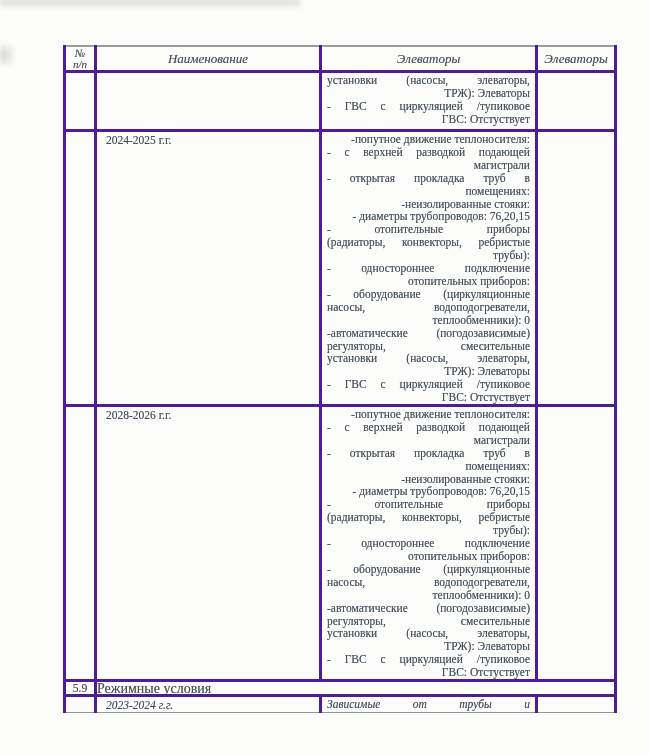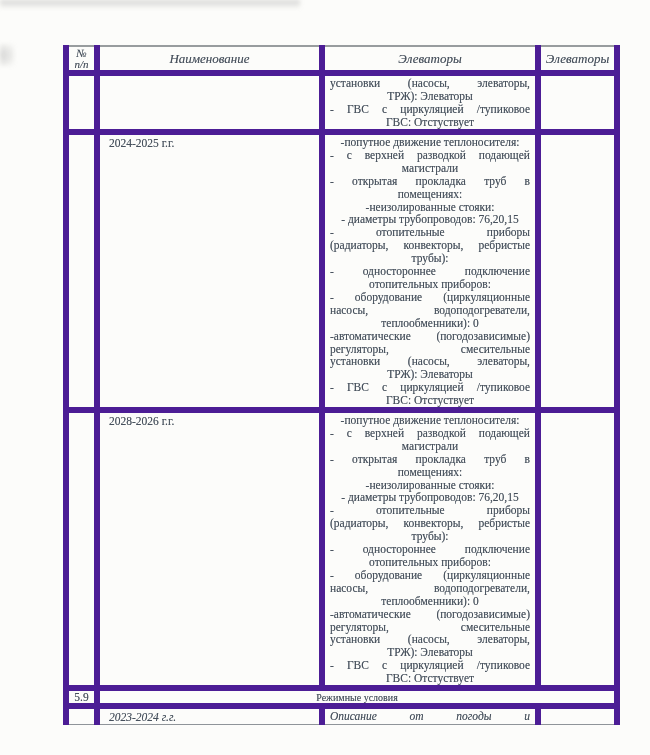--- a/index.html
+++ b/index.html
@@ -28,21 +28,21 @@
     pointer-events:none;
   }
   table.doc-table {
     position:absolute; left:63px; top:45px;
     width:551px;
     border-collapse:collapse;
     table-layout:fixed;
     text-shadow:0 0 0.6px rgba(70,80,92,0.55);
   }
   .doc-table th, .doc-table td {
-    border:6px solid #4c1d95;
+    border:3px solid #4c1d95;
     vertical-align:top;
     overflow:hidden;
     padding:0;
   }
   .doc-table thead th {
     border-top:2px solid #989c9e;
     height:23px;
     font-weight:normal;
     font-style:italic;
     font-size:13px;
@@ -63,32 +63,32 @@
     font-size:11.5px;
     line-height:13px;
     padding:2px 2px 0 9px;
   }
   td.desc-cell {
     font-size:11.5px;
     padding:1px 5px 0 5px;
   }
   td.desc-cell .line {
     line-height:12.9px;
-    text-align:center;
+    text-align:right;
     white-space:nowrap;
   }
   td.desc-cell .line.stretch {
     white-space:normal;
     text-align:justify;
     text-align-last:justify;
   }
   td.note-cell { }
   td.section-cell {
-    text-align:center;
-    font-size:10px;
+    text-align:left;
+    font-size:14px;
     line-height:11px;
     padding-top:0px;
     vertical-align:middle;
   }
   tr.row-last td { border-bottom:1px solid #8f9499; }
 </style>
 </head>
 <body>
 
 <div class="page">
@@ -180,19 +180,19 @@
           <td class="note-cell"></td>
         </tr>
         <tr style="height: 12px; margin-top: 40px;">
           <td class="num-cell">5.9</td>
           <td class="section-cell" colspan="3">Режимные условия</td>
         </tr>
         <tr class="row-last" style="height: 14px; font-style: italic;">
           <td class="num-cell"></td>
           <td class="name-cell">2023-2024 г.г.</td>
           <td class="desc-cell">
-            <div class="line stretch">Описание от погоды и</div>
+            <div class="line stretch">Зависимые от трубы и</div>
           </td>
           <td class="note-cell"></td>
         </tr>
       </tbody>
   </table>
 </div>
 
 </body></html>

